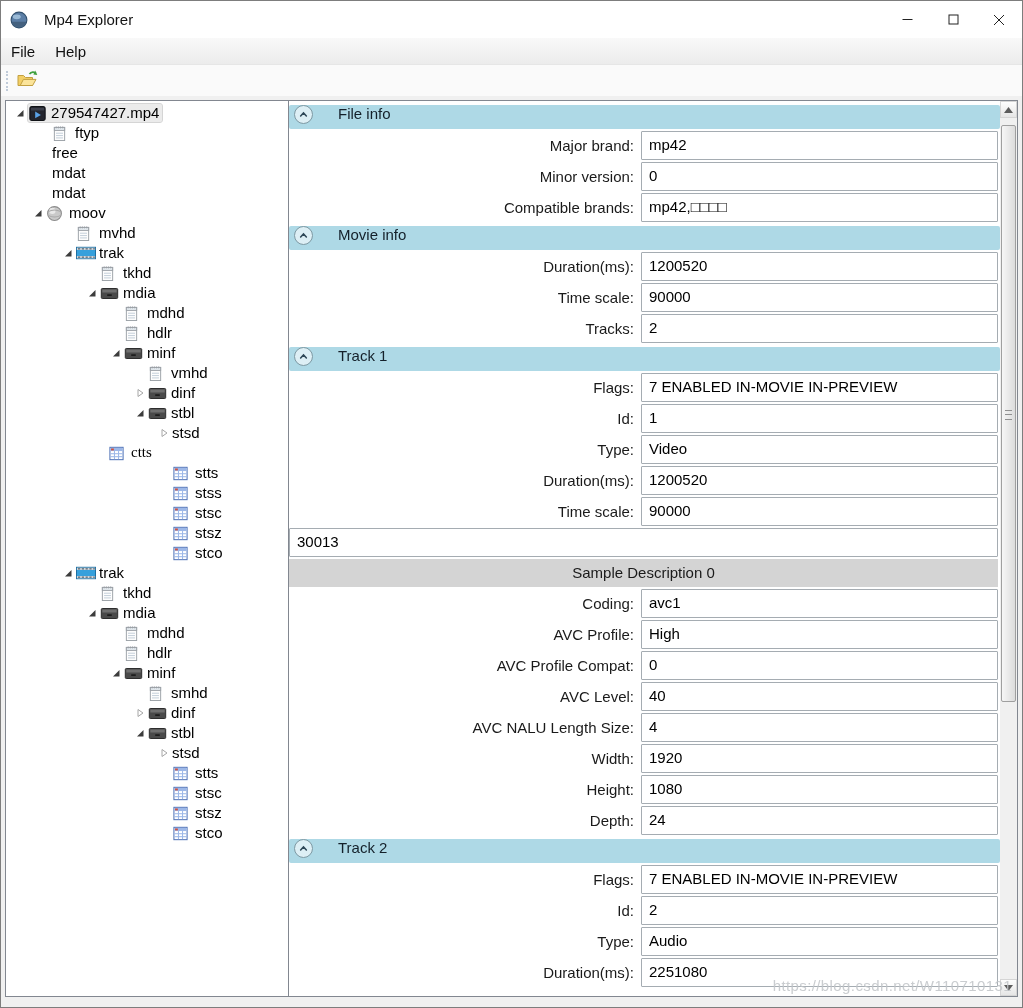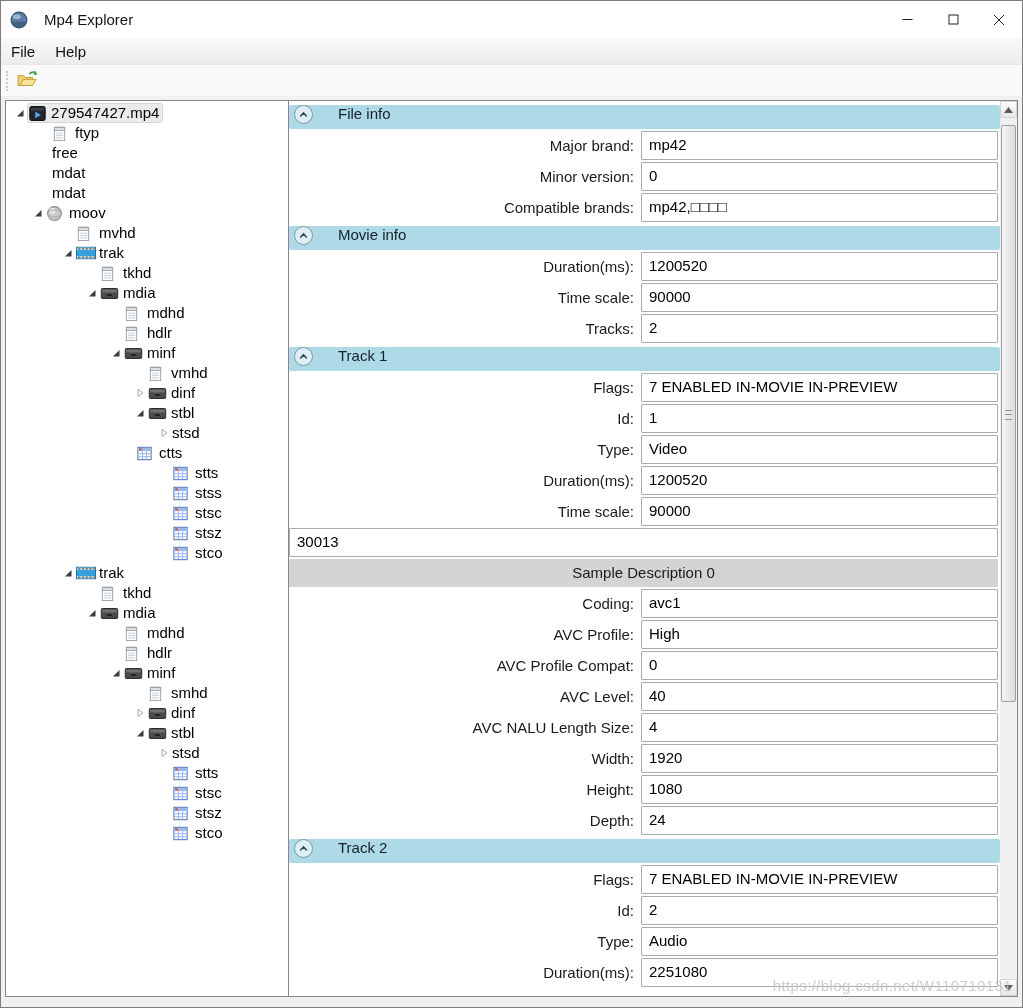--- a/index.html
+++ b/index.html
@@ -415,21 +415,21 @@
         <div class="tree-row" style="padding-left: 150px;">
           <span class="expander">
             <svg width="10" height="10" viewBox="0 0 10 10">
               <path d="M3 1.5 L8 5 L3 8.5 Z" fill="#ffffff" stroke="#a6a6a6"></path>
             </svg>
           </span>
           <span class="node-body">
             <span class="tree-label">stsd</span>
           </span>
         </div>
-        <div class="tree-row" style="padding-left: 114px;">
+        <div class="tree-row" style="padding-left: 86px; font-family: Liberation Serif, serif;">
           <span class="expander"></span>
           <span class="node-body">
             <span class="ticon">
               <svg width="17" height="17" viewBox="0 0 16 16">
                 <rect x="1.8" y="2.2" width="12.4" height="11.6" fill="#ffffff" stroke="#5577b9"></rect>
                 <rect x="2.3" y="2.7" width="11.4" height="3" fill="#9db8e8"></rect>
                 <rect x="2.9" y="3.3" width="2.6" height="1.8" fill="#d14f3f"></rect>
                 <g stroke="#9db8e8" stroke-width="1">
                   <line x1="2.3" y1="8.2" x2="13.7" y2="8.2"></line>
                   <line x1="2.3" y1="11" x2="13.7" y2="11"></line>

